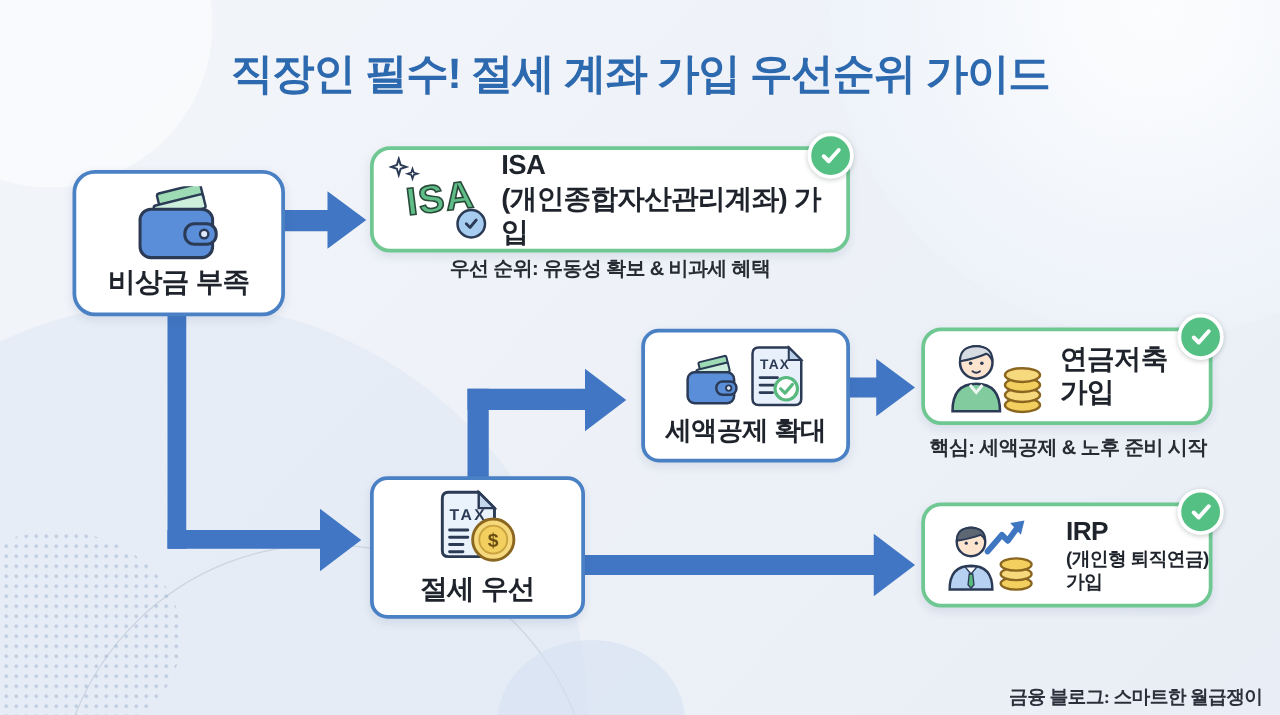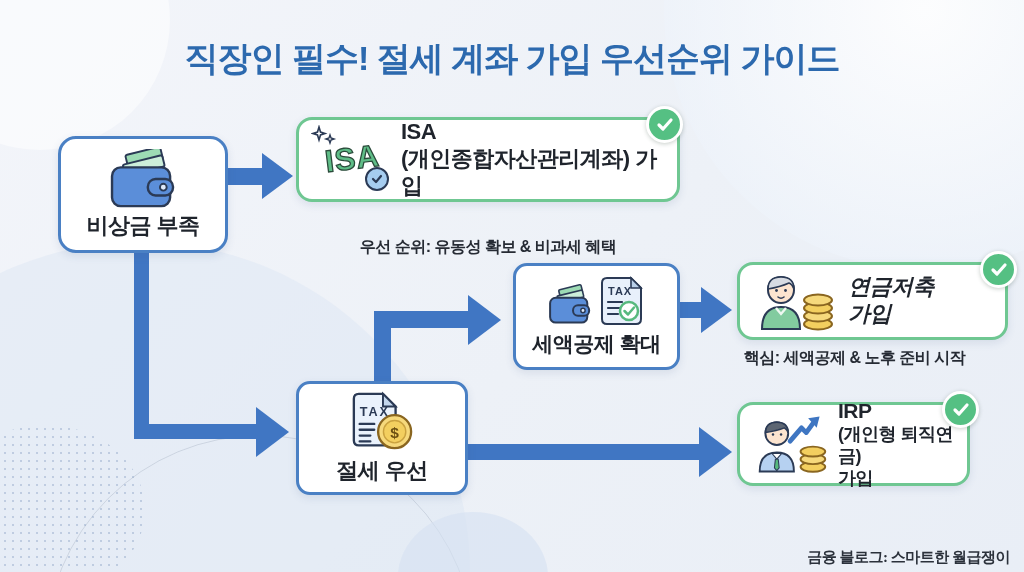--- a/index.html
+++ b/index.html
@@ -27,21 +27,21 @@
   .node { position:absolute; background:#fff; border-radius:16px;
           box-shadow:0 3px 8px rgba(55,85,130,.12);
           display:flex; align-items:center; justify-content:center; }
   .node.blue  { border:3px solid #4a80c4; }
   .node.green { border:3px solid #6fc792; }
   .col { flex-direction:column; gap:2px; }
   .row { flex-direction:row; gap:12px; }
 
   .node-label { font-size:22px; font-weight:800; color:#1f242c; letter-spacing:-0.5px; }
   .node-title { font-size:22px; font-weight:800; color:#1f242c; line-height:1.22; letter-spacing:-0.5px; }
-  .sub-sm { font-size:18px; }
+  .sub-sm { font-size:15px; }
   .caption { position:absolute; text-align:center; font-size:16px; font-weight:700;
              color:#262b34; letter-spacing:-0.5px; }
 
   
   .shaft { position:absolute; background:#4076c3; }
   .head  { position:absolute; width:0; height:0; }
   .head.r { border-top:25px solid transparent; border-bottom:25px solid transparent;
             border-left:33px solid #4076c3; }
   .head.r.sm { border-top:23px solid transparent; border-bottom:23px solid transparent;
                border-left:31px solid #4076c3; }
@@ -126,21 +126,21 @@
     <div>
       <div class="node-title">ISA</div>
       <div class="node-title">(개인종합자산관리계좌) 가입</div>
     </div>
     <div class="check-badge" style="right:-6px; top:-14px;">
       <svg width="22" height="22" viewBox="0 0 22 22">
           <polyline points="5,11 9,15 17,6" fill="none" stroke="#fff" stroke-width="3.2" stroke-linecap="round" stroke-linejoin="round"></polyline>
         </svg>
     </div>
   </div>
-  <div class="caption" style="left:296px; top:205px; width:384px;margin-top:32px;">우선 순위: 유동성 확보 &amp; 비과세 혜택</div>
+  <div class="caption" style="left:296px; top:205px; width:384px;">우선 순위: 유동성 확보 &amp; 비과세 혜택</div>
 
   <div class="node blue col" style="left:513px; top:263px; width:167px; height:107px; border-radius:14px;">
     <svg class="icon" width="100" height="52" viewBox="0 0 100 52">
       <g transform="translate(0,10) scale(0.62)">
         <g transform="rotate(-14 38 14)">
           <rect x="21" y="2" width="37" height="13" rx="2" fill="#9ddbb4" stroke="#2b3a55" stroke-width="2.6"></rect>
           <rect x="16" y="11" width="42" height="12" rx="2" fill="#cceeda" stroke="#2b3a55" stroke-width="2.6"></rect>
         </g>
         <rect x="5" y="19" width="60" height="40" rx="9" fill="#5b8ed9" stroke="#2b3a55" stroke-width="3.2"></rect>
         <rect x="42" y="31" width="26" height="17" rx="8" fill="#5b8ed9" stroke="#2b3a55" stroke-width="3.2"></rect>
@@ -151,21 +151,21 @@
         <path d="M29 0 l10 10 h-10 z" fill="#b9cfe8" stroke="#2b3a55" stroke-width="1.6"></path>
         <text x="6" y="17" font-size="11" font-weight="bold" fill="#2b3a55" letter-spacing="1" font-family="Liberation Sans, sans-serif">TAX</text>
         <path d="M6 24 h14 M6 30 h14 M6 36 h10" stroke="#2b3a55" stroke-width="2.2" stroke-linecap="round"></path>
         <circle cx="27" cy="33" r="9" fill="#fff" stroke="#57b97e" stroke-width="2.5"></circle>
         <polyline points="22.5,33 26,36.5 32,29.5" fill="none" stroke="#57b97e" stroke-width="2.5" stroke-linecap="round" stroke-linejoin="round"></polyline>
       </g>
     </svg>
     <div class="node-label" style="font-size:21px;">세액공제 확대</div>
   </div>
 
-  <div class="node green row" style="left:737px; top:262px; width:271px; height:78px; justify-content:flex-start; padding-left:16px;font-style:italic;">
+  <div class="node green row" style="left:737px; top:262px; width:233px; height:78px; justify-content:flex-start; padding-left:16px;">
     <svg class="icon" width="80" height="60" viewBox="0 0 80 60">
       <ellipse cx="62" cy="53" rx="14" ry="5.5" fill="#f3cf5f" stroke="#8a6620" stroke-width="2"></ellipse>
       <ellipse cx="62" cy="45" rx="14" ry="5.5" fill="#f6d97c" stroke="#8a6620" stroke-width="2"></ellipse>
       <ellipse cx="62" cy="37" rx="14" ry="5.5" fill="#f3cf5f" stroke="#8a6620" stroke-width="2"></ellipse>
       <ellipse cx="62" cy="29" rx="14" ry="5.5" fill="#f6d97c" stroke="#8a6620" stroke-width="2"></ellipse>
       <path d="M6 58 q0-22 19-22 q19 0 19 22 z" fill="#82cb9f" stroke="#2b3a55" stroke-width="2"></path>
       <path d="M20 37 l5 6 l5-6" fill="none" stroke="#eef7f1" stroke-width="2.4"></path>
       <circle cx="25" cy="19" r="13" fill="#fce4cf" stroke="#2b3a55" stroke-width="2"></circle>
       <path d="M12 18 q0-12 13-12 q13 0 13 12 q-2-5-5-6 q-9 4-21 6 z" fill="#d7dbe2" stroke="#2b3a55" stroke-width="1.6"></path>
       <circle cx="20.5" cy="19.5" r="1.4" fill="#2b3a55"></circle>

